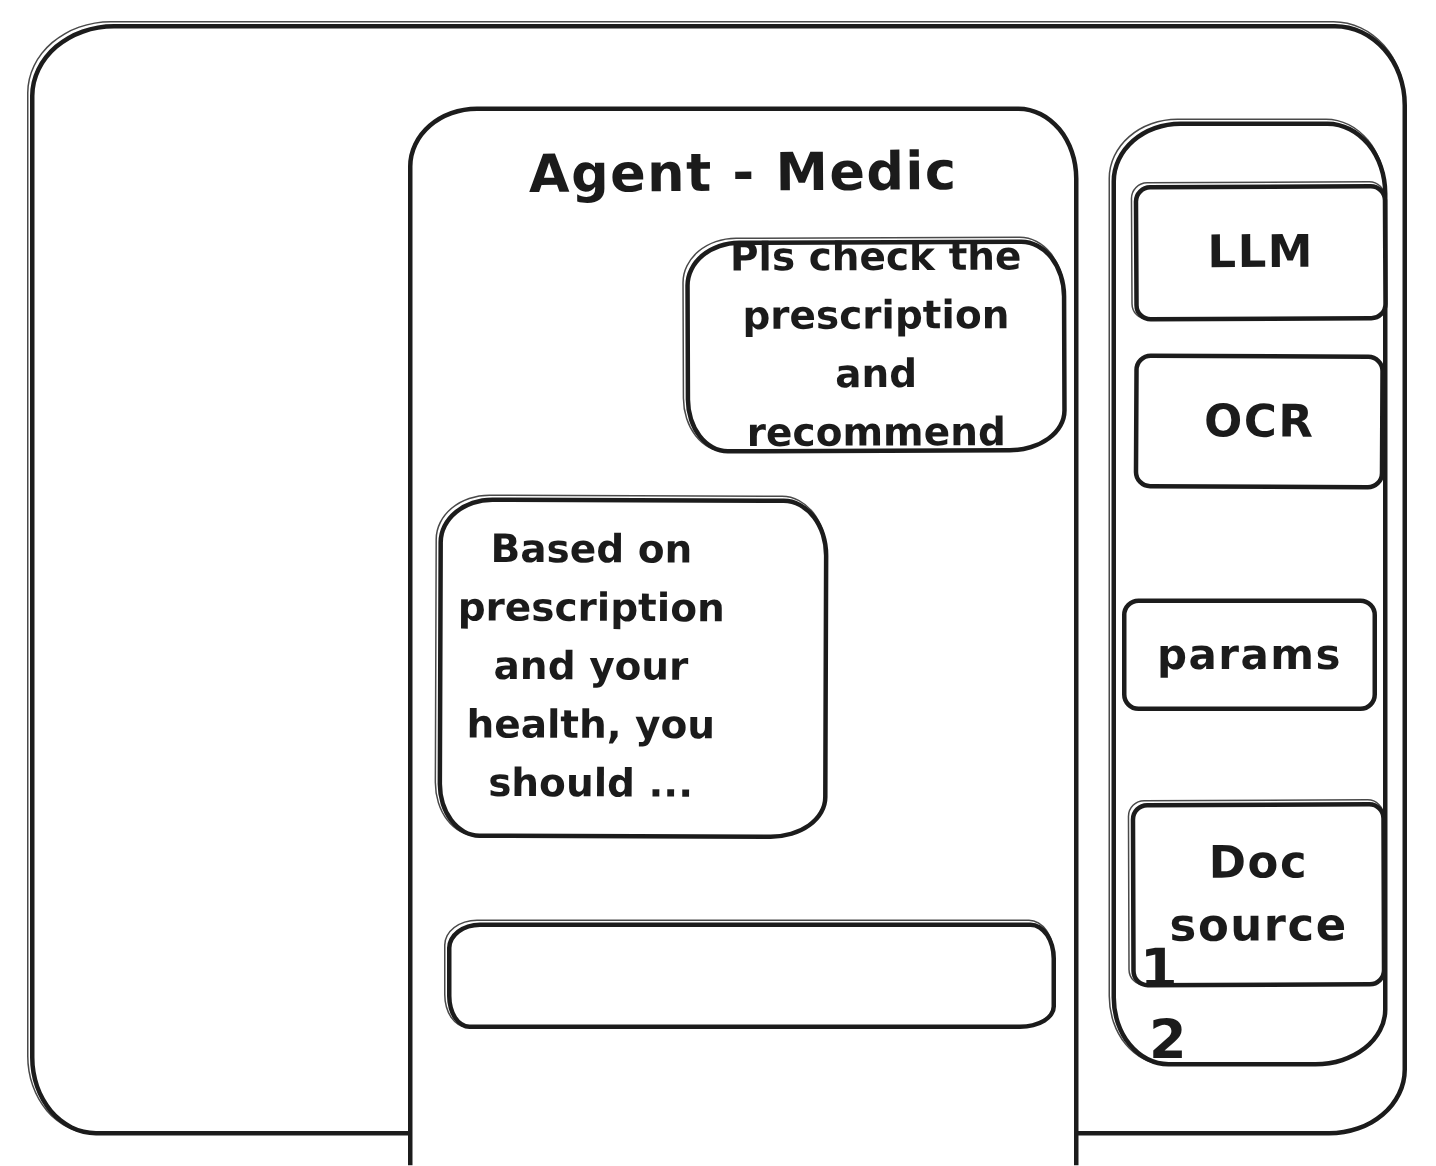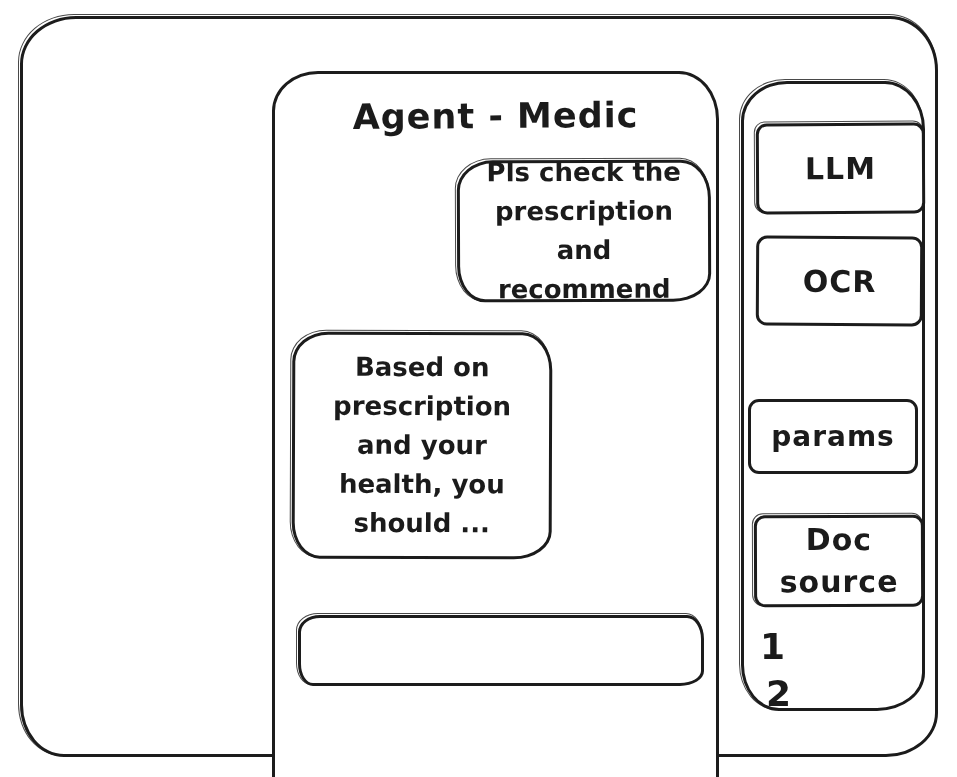--- a/index.html
+++ b/index.html
@@ -38,21 +38,20 @@
     width: 100%;
     text-align: center;
     font-size: 35px;
     font-weight: 600;
     letter-spacing: 1px;
     transform: rotate(-0.4deg);
   }
   .bubble {
     display: flex;
     align-items: center;
-    justify-content: center;
     text-align: center;
     white-space: pre-line;
     font-size: 26px;
     font-weight: 600;
     line-height: 1.5;
     padding: 6px 10px;
   }
   .tool-btn {
     display: flex;
     align-items: center;
@@ -111,21 +110,21 @@
       </div>
 
       <div class="sk r-box tool-btn" style="left:4px; top:315px; width:170px; height:75px; font-size:28px;">
         <span>params</span>
       </div>
 
       <div class="sk r-btn tool-btn" style="left:12px; top:152px; width:167px; height:90px; transform:rotate(0.3deg);">
         <span>OCR</span>
       </div>
 
-      <div class="sk dbl r-bubble tool-btn" style="left:10px; top:431px; width:170px; height:92px; line-height:1.4; transform:rotate(-0.2deg);">
+      <div class="sk dbl r-bubble tool-btn" style="left:10px; top:451px; width:170px; height:123px; line-height:1.4; transform:rotate(-0.2deg);">
         <span>Doc
 source</span>
       </div>
 
       <div class="annotation" style="left:16px; top:545px;">1</div>
       <div class="annotation" style="left:22px; top:592px;">2</div>
     </div>
 
   </div>
 </div>

